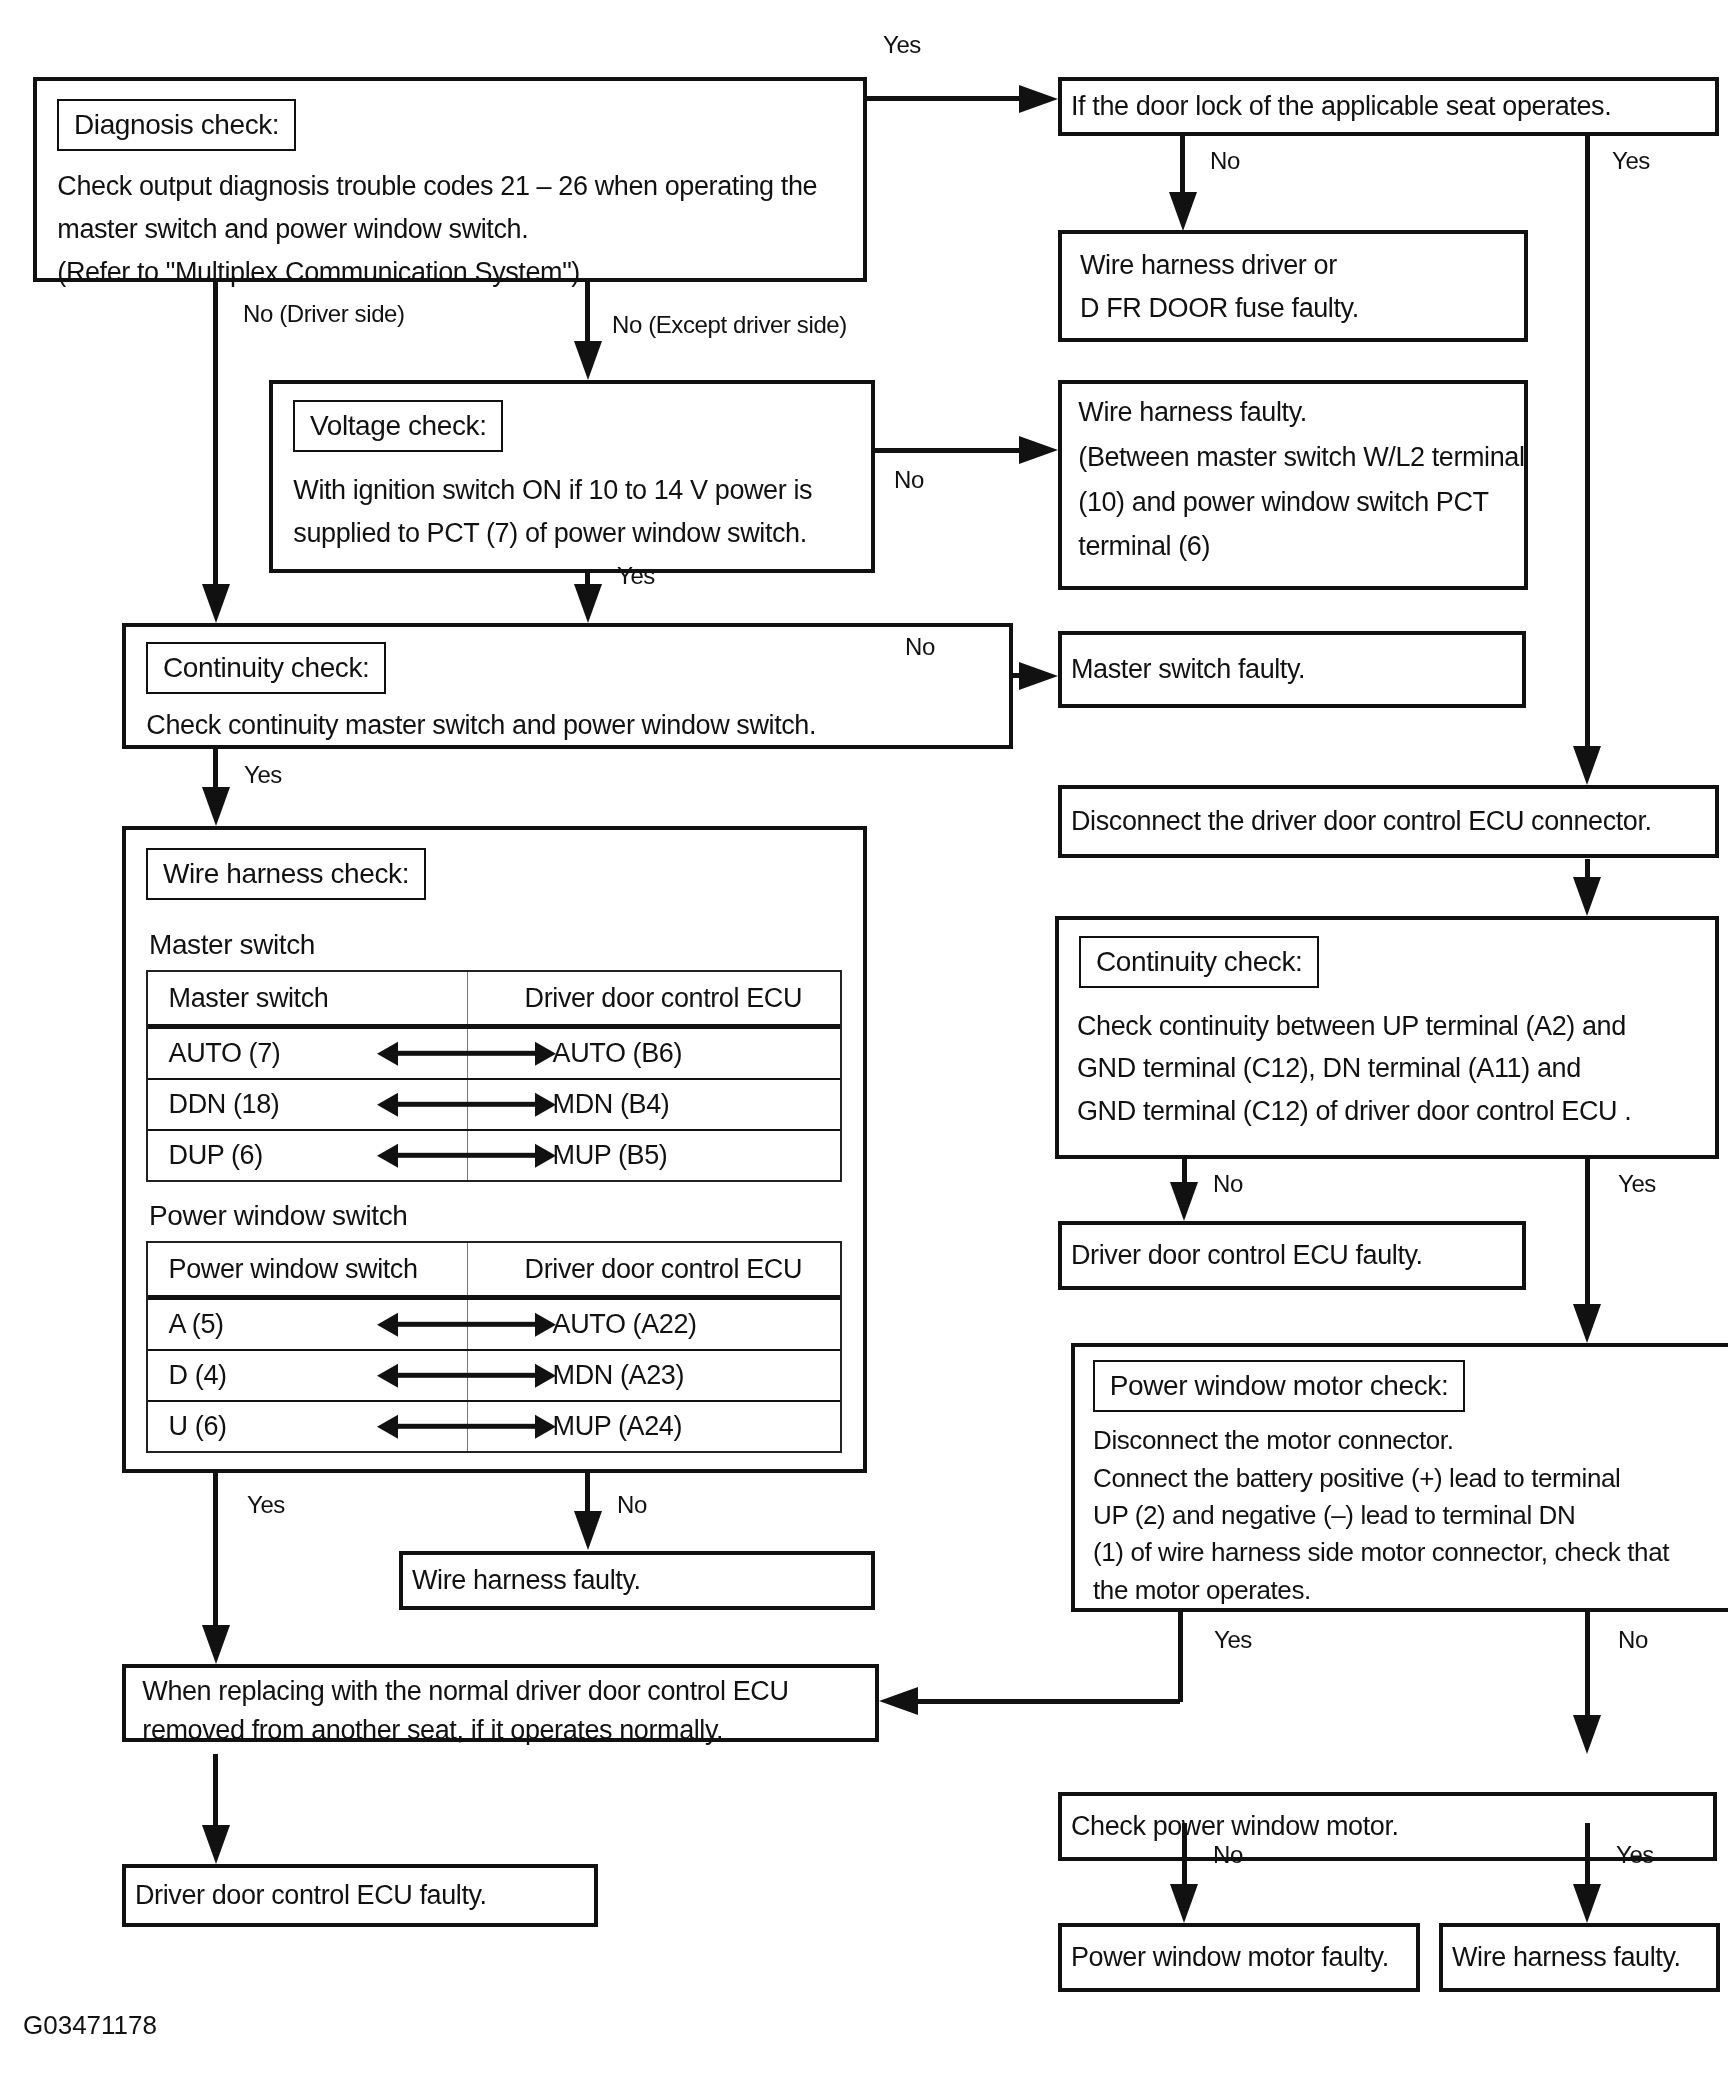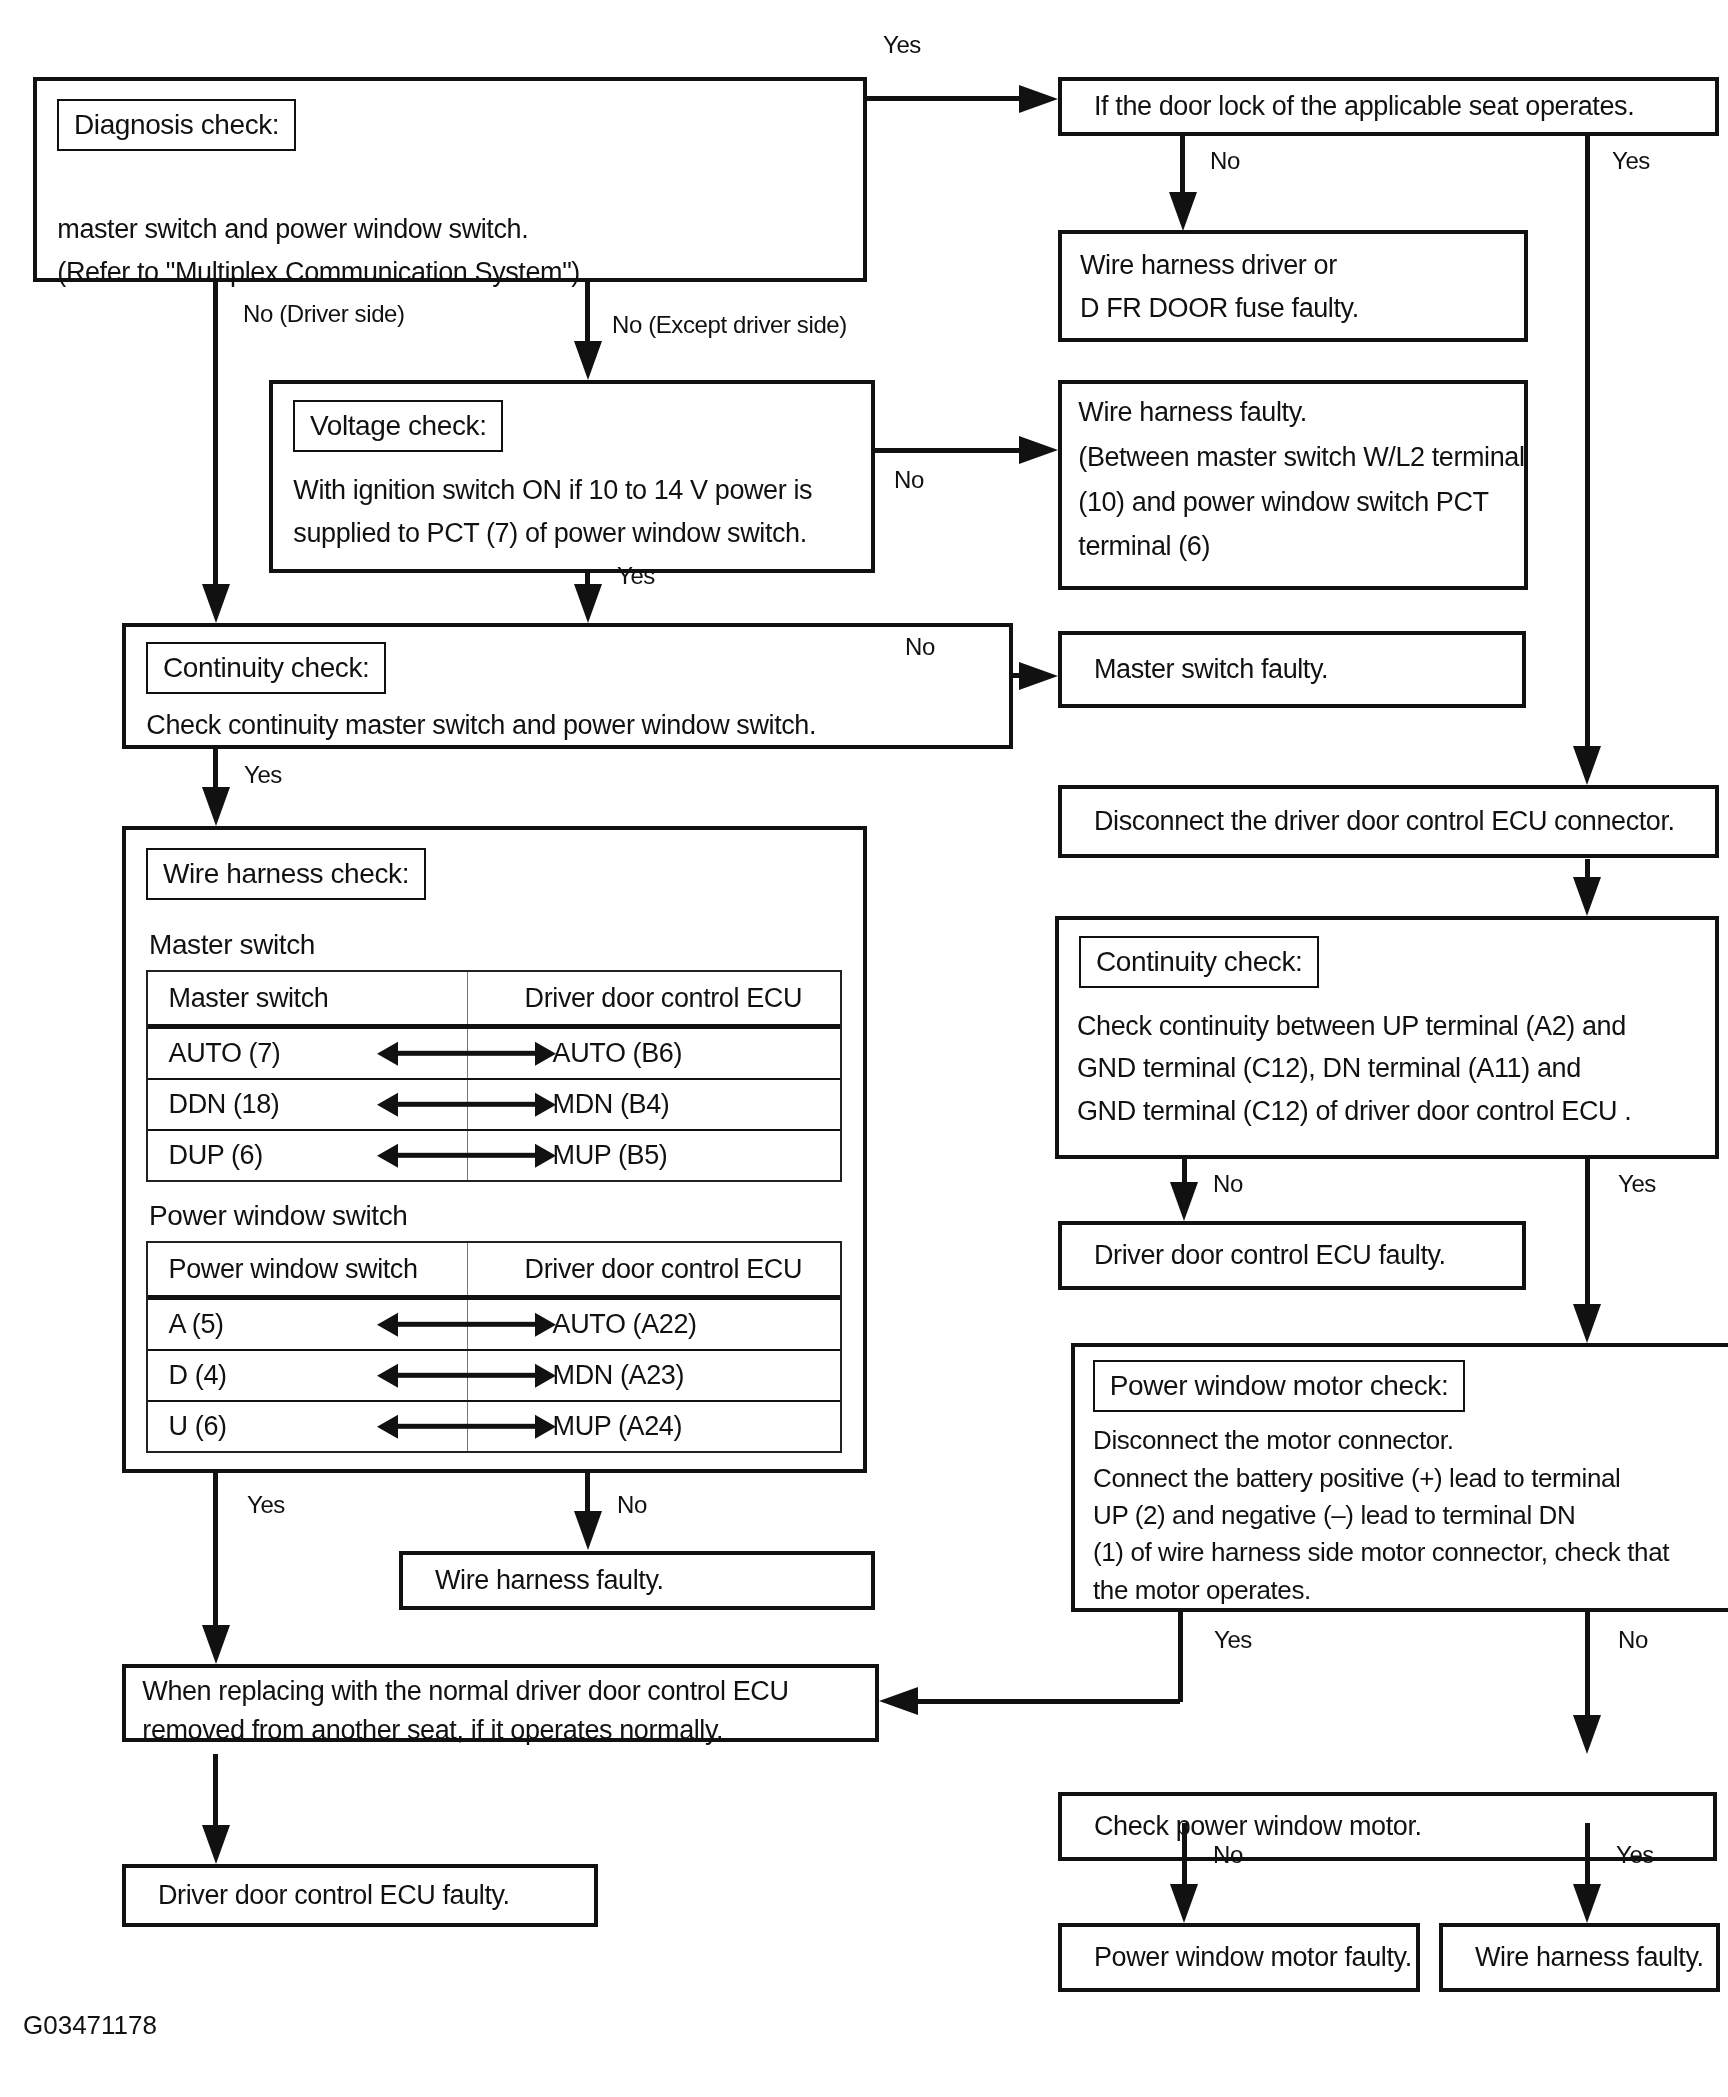--- a/index.html
+++ b/index.html
@@ -27,21 +27,21 @@
     white-space:nowrap;
   }
   .tline{
     position:absolute;
     font-size:27px;
     white-space:nowrap;
   }
   .center-text{
     display:flex;
     align-items:center;
-    padding-left:32px;
+    padding-left:9px;
     font-size:27px;
     white-space:nowrap;
   }
   .elabel{
     position:absolute;
     font-size:24px;
     white-space:nowrap;
   }
   .vline,.hline{position:absolute;background:#111;}
   .ah-d{position:absolute;width:0;height:0;border-left:14px solid transparent;border-right:14px solid transparent;border-top:39px solid #111;}
@@ -62,20 +62,21 @@
   .darrow .tr{position:absolute;right:0;top:0;width:0;height:0;border-top:12.2px solid transparent;border-bottom:12.2px solid transparent;border-left:21px solid #111;}
   .footer{position:absolute;font-size:26px;letter-spacing:0;}
 </style>
 </head>
 <body>
 
 <div class="canvas">
 
   <div class="box" style="left:33px;top:77px;width:834px;height:205px;">
     <div class="lbox" style="left:20.3px;top:18px;">Diagnosis check:</div>
+    <div class="tline" style="left:20.3px;top:90px;">Check output diagnosis trouble codes 21 – 26 when operating the</div>
     <div class="tline" style="left:20.3px;top:133px;">master switch and power window switch.</div>
     <div class="tline" style="left:20.3px;top:176px;">(Refer to "Multiplex Communication System")</div>
   </div>
 
   <div class="box center-text" style="left:1058px;top:77px;width:661px;height:59px;">
     <span>If the door lock of the applicable seat operates.</span>
   </div>
 
   <div class="box" style="left:1058px;top:230px;width:470px;height:112px;">
     <div class="tline" style="left:18px;top:16.3px;">Wire harness driver or</div>

